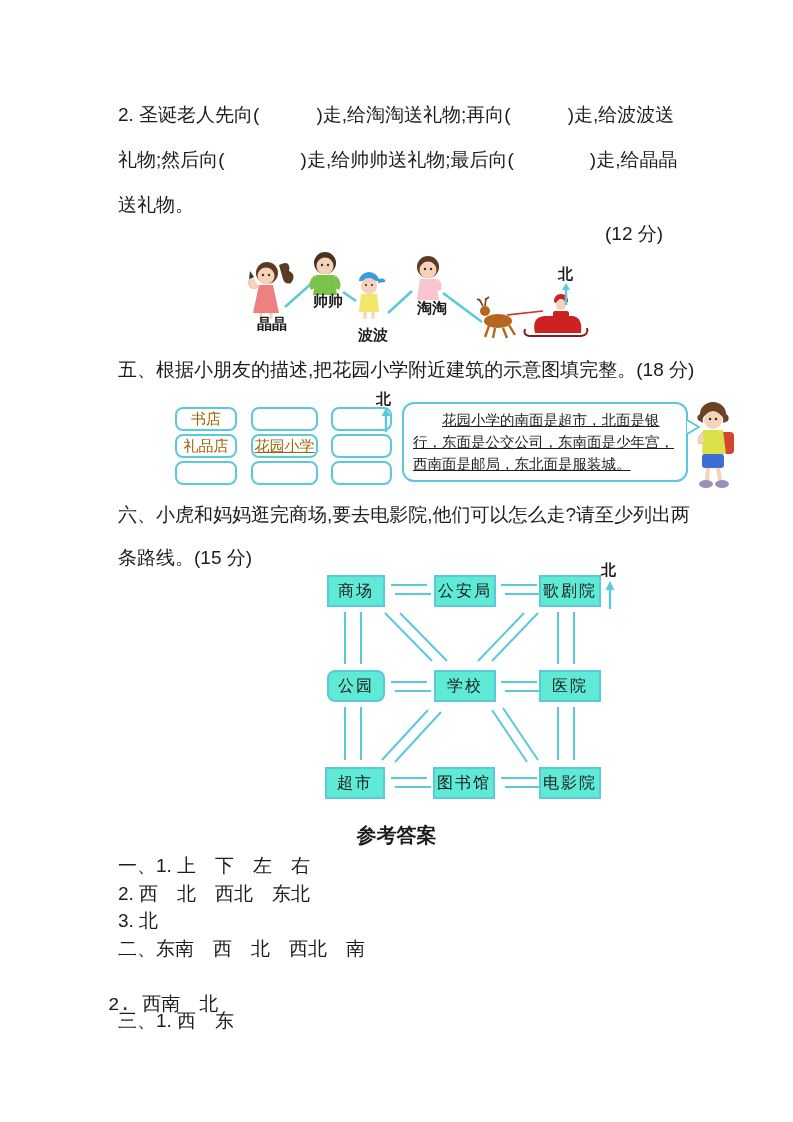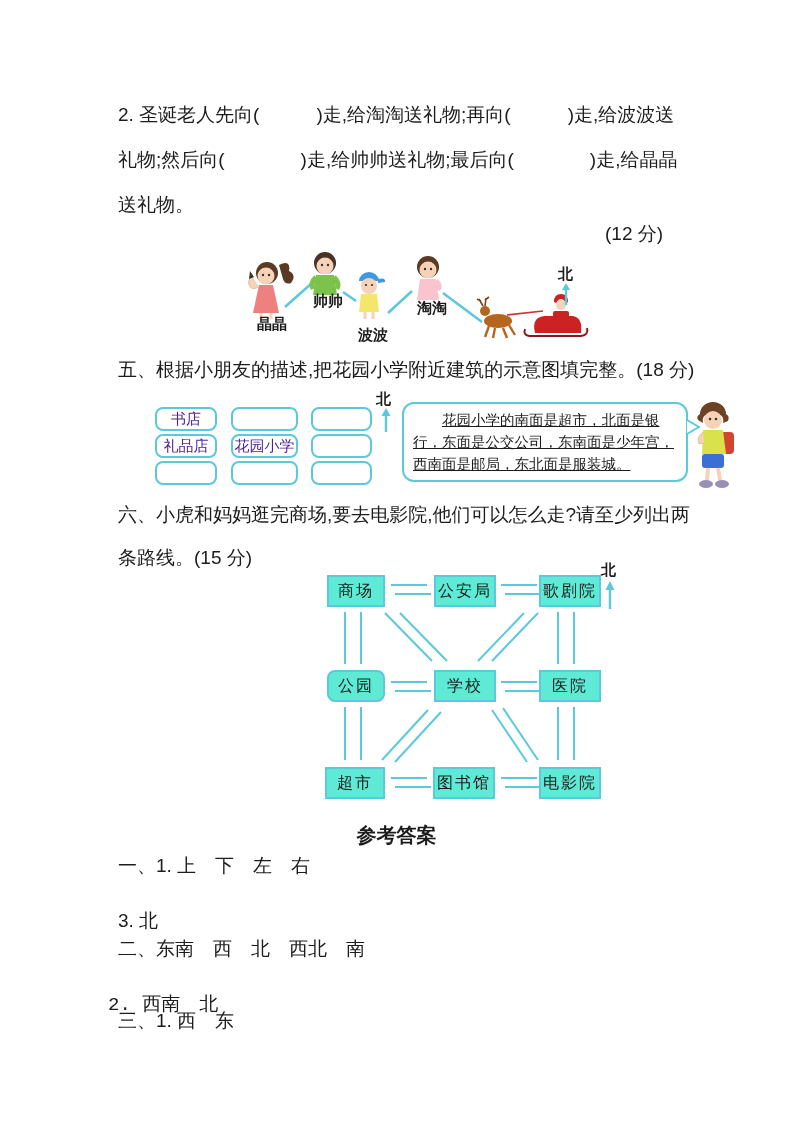--- a/index.html
+++ b/index.html
@@ -4,21 +4,21 @@
 <style>
   html,body{margin:0;padding:0;background:#ffffff;}
   .page{position:relative;width:793px;height:1122px;background:#ffffff;overflow:hidden;
         font-family:"Liberation Sans",sans-serif;color:#1c1c1c;}
   .abs{position:absolute;}
   .qtext{font-size:19px;line-height:24px;white-space:nowrap;color:#1c1c1c;}
   .north-label{font-size:15px;font-weight:bold;color:#1c1c1c;white-space:nowrap;}
   
   .box5{position:absolute;height:24px;border:2px solid #5bc8dc;border-radius:8px;
         box-sizing:border-box;display:flex;align-items:center;justify-content:center;
-        font-family:"Liberation Serif",serif;font-size:15px;color:#4c1d95;background:#fff;}
+        font-family:"Liberation Serif",serif;font-size:15px;color:#a16207;background:#fff;margin-left:20px;}
   
   .box6{position:absolute;height:32px;border:2px solid #5bc8dc;box-sizing:border-box;
         display:flex;align-items:center;justify-content:center;
         font-family:"Liberation Serif",serif;font-size:16px;letter-spacing:2px;color:#1c1c1c;background:#5eead4;}
   .bubble{position:absolute;left:402px;top:402px;width:286px;box-sizing:border-box;
           border:2px solid #5bc8dc;border-radius:12px;padding:5px 9px;
           font-family:"Liberation Serif",serif;font-size:14.5px;line-height:22px;
           text-indent:2em;color:#1c1c1c;background:#fff;text-decoration:underline;}
   .bubble-tail{position:absolute;left:686px;top:418px;}
   .ans-line{font-size:19px;white-space:nowrap;color:#1c1c1c;}
@@ -117,21 +117,21 @@
       <text x="363" y="36" font-size="15" font-weight="bold" fill="#1c1c1c">北</text>
     </svg>
   </div>
 
   <div class="abs qtext" style="left:118px;top:358px;">五、根据小朋友的描述,把花园小学附近建筑的示意图填完整。(18 分)</div>
 
   <div class="box5" style="left:155px;top:407px;width:62px;">书店</div>
   <div class="box5" style="left:231px;top:407px;width:67px;"></div>
   <div class="box5" style="left:311px;top:407px;width:61px;"></div>
   <div class="box5" style="left:155px;top:434px;width:62px;">礼品店</div>
-  <div class="box5" style="left:231px;top:434px;width:67px;">花园小学</div>
+  <div class="box5" style="left:231px;top:434px;width:67px;text-decoration:underline;">花园小学</div>
   <div class="box5" style="left:311px;top:434px;width:61px;"></div>
   <div class="box5" style="left:155px;top:461px;width:62px;"></div>
   <div class="box5" style="left:231px;top:461px;width:67px;"></div>
   <div class="box5" style="left:311px;top:461px;width:61px;"></div>
 
   <div class="abs north-label" style="left:376px;top:390px;">北</div>
   <svg class="abs" style="left:380px;top:407px;" width="12" height="26" viewBox="0 0 12 26">
     <line x1="6" y1="25" x2="6" y2="7" stroke="#5bc8dc" stroke-width="2.4"></line>
     <path d="M6,1 l-4.5,8 h9 z" fill="#5bc8dc"></path>
   </svg>
@@ -207,18 +207,19 @@
   <div class="box6" style="left:539px;top:767px;width:62px;">电影院</div>
 
   <div class="abs north-label" style="left:601px;top:561px;">北</div>
   <svg class="abs" style="left:604px;top:580px;" width="12" height="30" viewBox="0 0 12 30">
     <line x1="6" y1="29" x2="6" y2="8" stroke="#5bc8dc" stroke-width="2.4"></line>
     <path d="M6,1 l-4.5,9 h9 z" fill="#5bc8dc"></path>
   </svg>
 
   <div class="ans-title">参考答案</div>
   <div class="abs ans-line" style="left:118px;top:853px;">一、1. 上　下　左　右</div>
+  <div class="abs ans-line" style="left:118px;top:881px;">2. 西　北　西北　东北</div>
   <div class="abs ans-line" style="left:118px;top:908px;">3. 北</div>
   <div class="abs ans-line" style="left:118px;top:936px;">二、东南　西　北　西北　南</div>
   <div class="abs ans-line" style="left:118px;top:964px;margin-top:44px;">三、1. 西　东</div>
   <div class="abs ans-line" style="left:108px;top:991px;font-family:Liberation Mono, monospace;">2. 西南　北</div>
 
 </div>
 
 </body></html>

